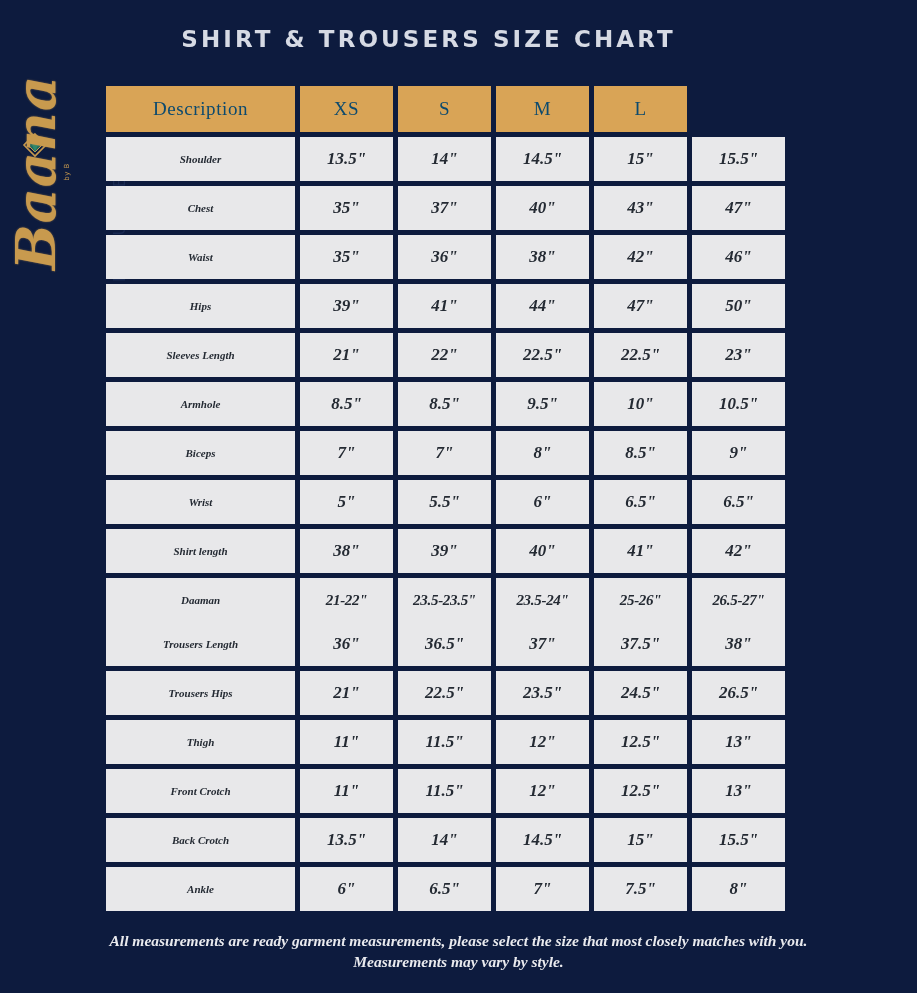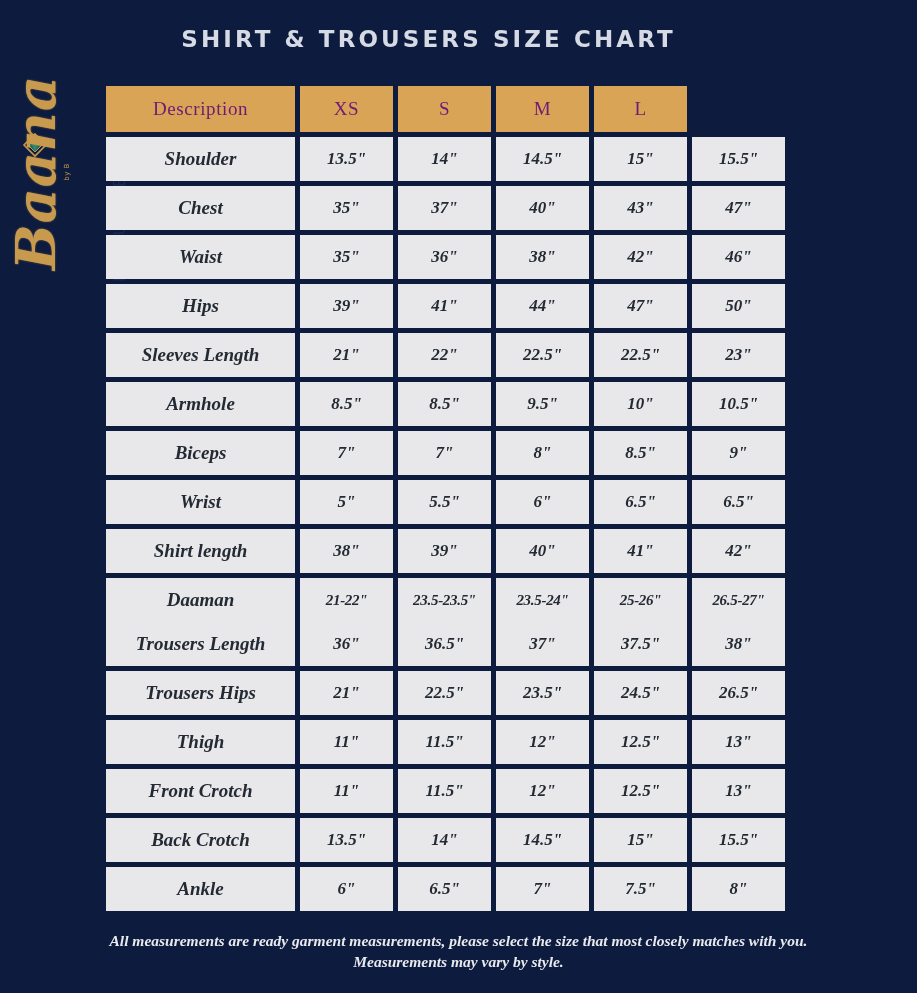--- a/index.html
+++ b/index.html
@@ -124,29 +124,29 @@
     font-size: 17px;
     font-weight: 700;
     text-align: center;
     box-sizing: border-box;
     overflow: hidden;
     white-space: nowrap;
   }
   .cell.desc {
     width: 189px;
     flex: 0 0 189px;
-    font-size: 19px;
+    font-size: 11px;
   }
   .cell.size {
     width: 93px;
     flex: 0 0 93px;
   }
   .row.header .cell {
     background: #d9a456;
-    color: #701a75;
+    color: #0c4a6e;
     font-style: normal;
     font-weight: 400;
     font-size: 19px;
     height: 46px;
     letter-spacing: .6px;
   }
   .row.header .cell.desc {
     font-size: 19px;
   }
   .cell.tight {

